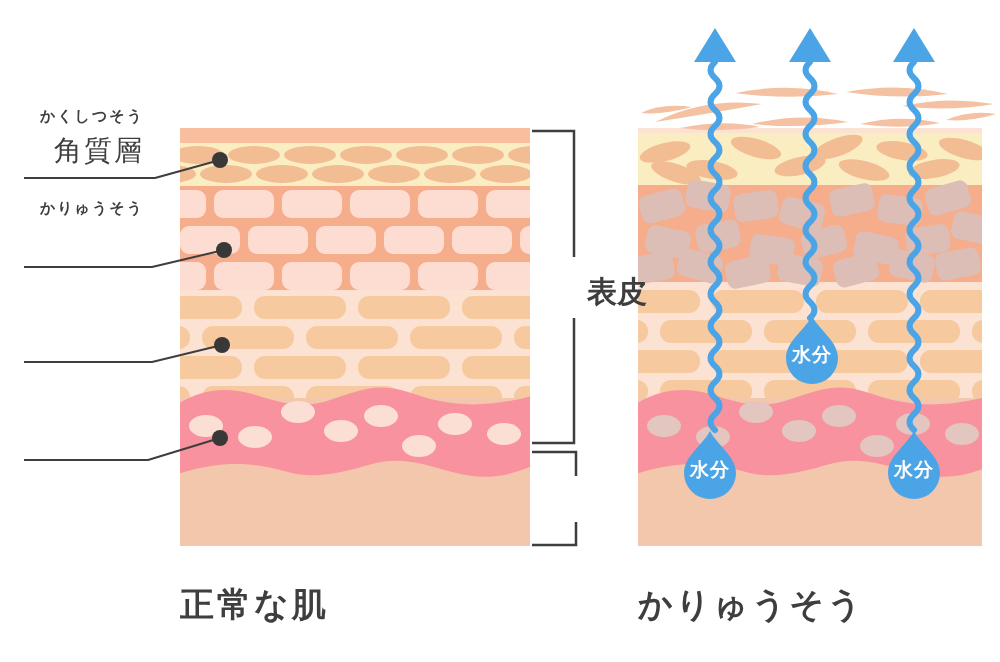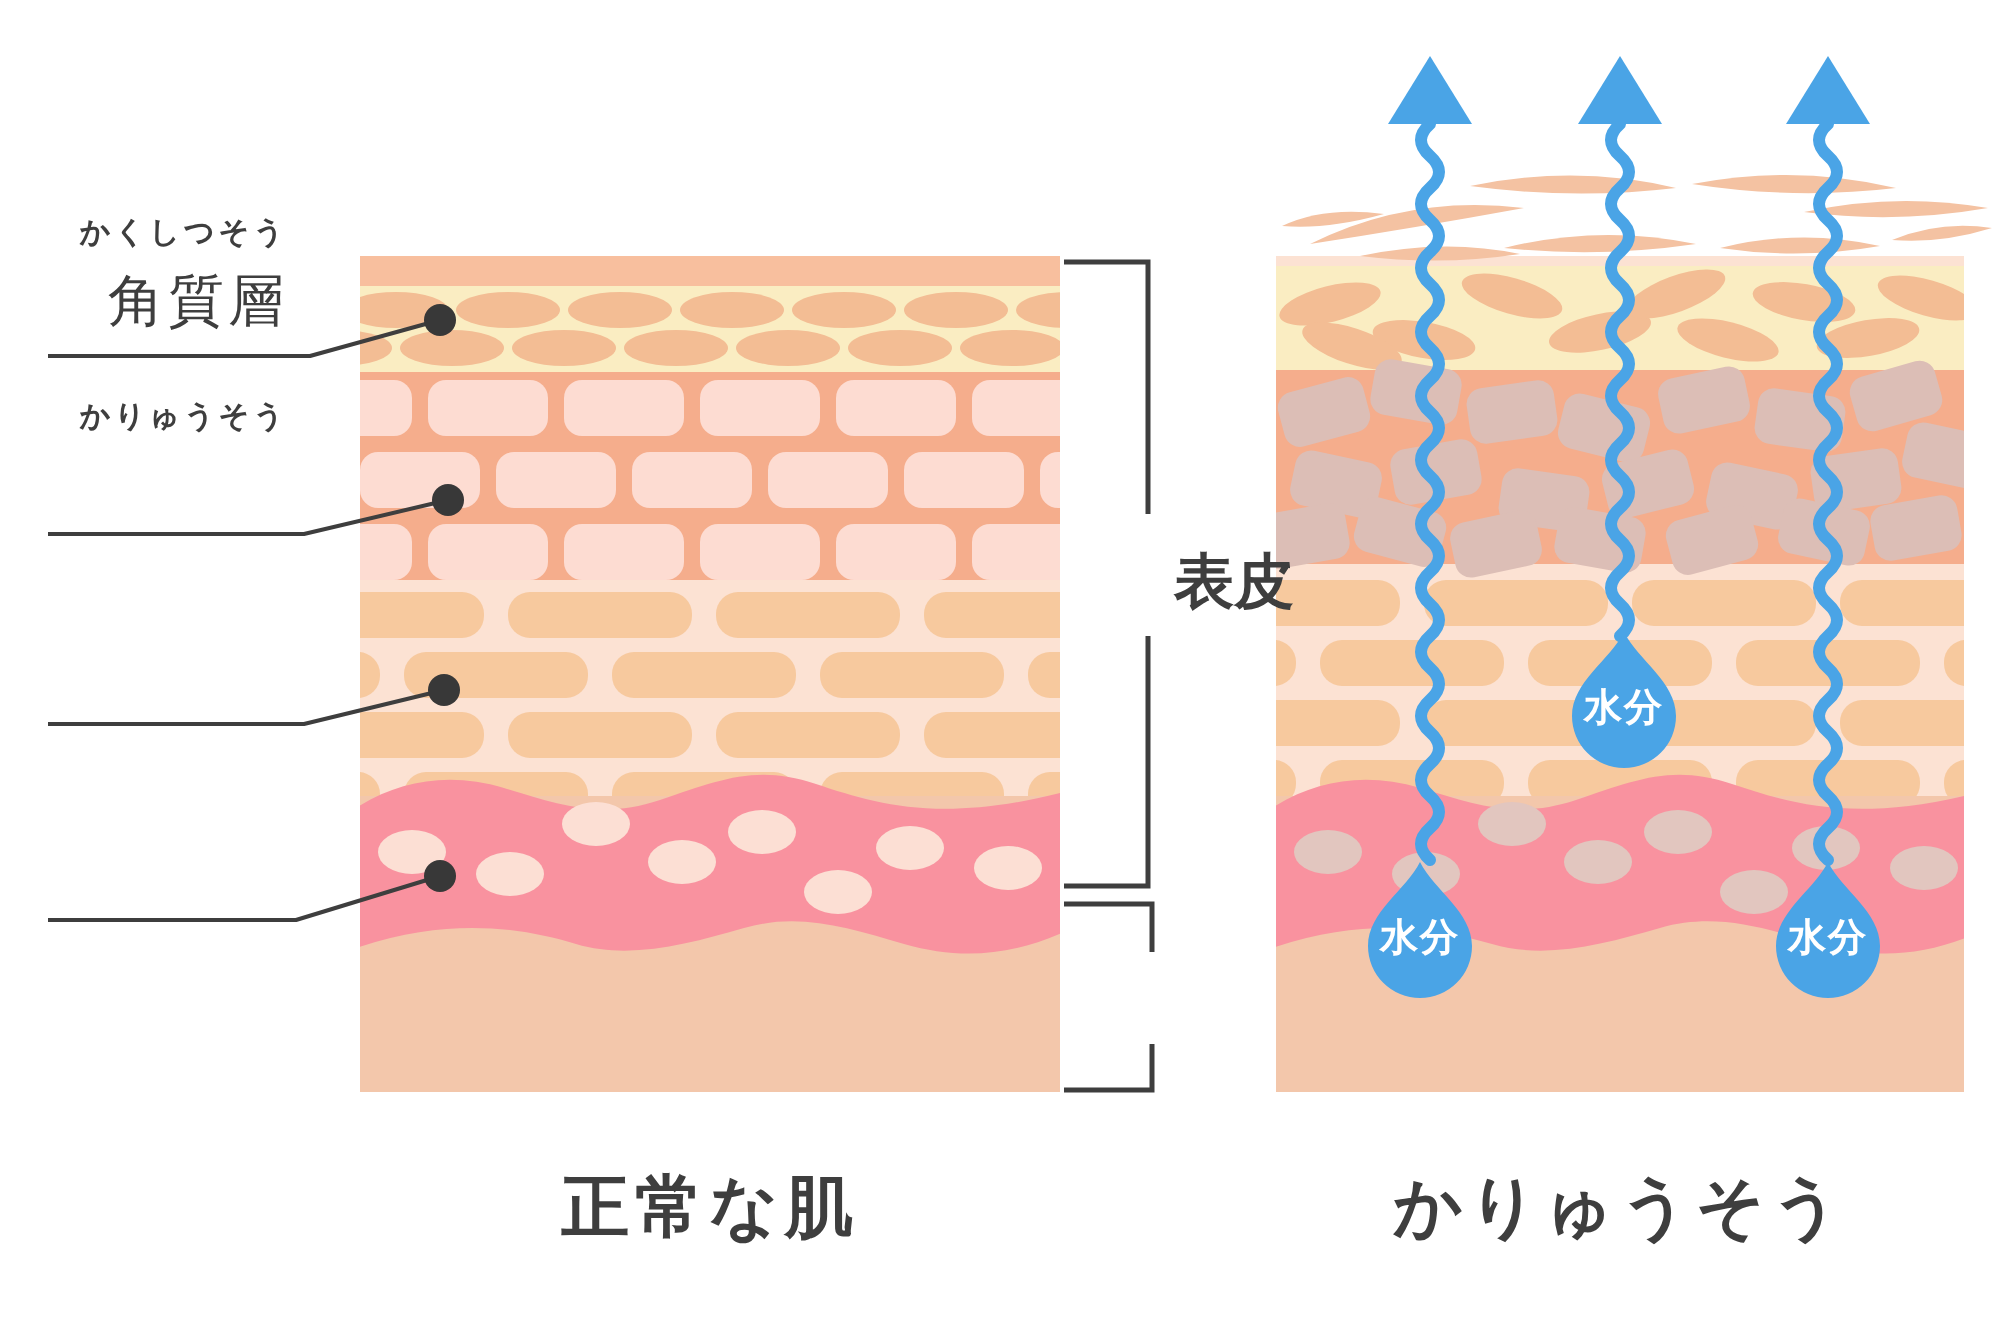--- a/index.html
+++ b/index.html
@@ -26,21 +26,21 @@
   .f-blue{fill:var(--water-blue,#4AA4E6);}
   .s-blue{stroke:var(--water-blue,#4AA4E6);stroke-width:6;fill:none;stroke-linecap:round;stroke-linejoin:round;}
   .s-ink{stroke:var(--ink,#3E3E3E);stroke-width:2;fill:none;stroke-linejoin:round;}
   .s-bracket{stroke:var(--ink,#3E3E3E);stroke-width:2.5;fill:none;}
   .f-dot{fill:var(--dot,#383838);}
 
   .layer-label{position:absolute;left:8px;width:136px;text-align:right;}
   .layer-label .ruby{font-size:15px;line-height:24px;font-weight:bold;letter-spacing:2px;}
   .layer-label .kanji{font-size:28px;line-height:46px;font-weight:normal;letter-spacing:2px;}
   .bracket-label{position:absolute;left:541px;width:72px;text-align:center;font-size:30px;line-height:40px;font-weight:bold;margin-left:40px;}
-  .caption{position:absolute;top:582px;text-align:center;font-size:34px;line-height:44px;font-weight:bold;letter-spacing:3px;}
+  .caption{position:absolute;top:582px;text-align:left;font-size:34px;line-height:44px;font-weight:bold;letter-spacing:3px;}
   .drop-label{position:absolute;width:64px;text-align:center;font-size:19px;line-height:24px;font-weight:bold;color:var(--droplet-text,#FFFFFF);letter-spacing:1px;}
 </style>
 </head>
 <body>
 
 <div class="canvas">
 
   <svg class="gfx" width="1000" height="662" viewBox="0 0 1000 662">
     <defs>
       <clipPath id="clipL">

